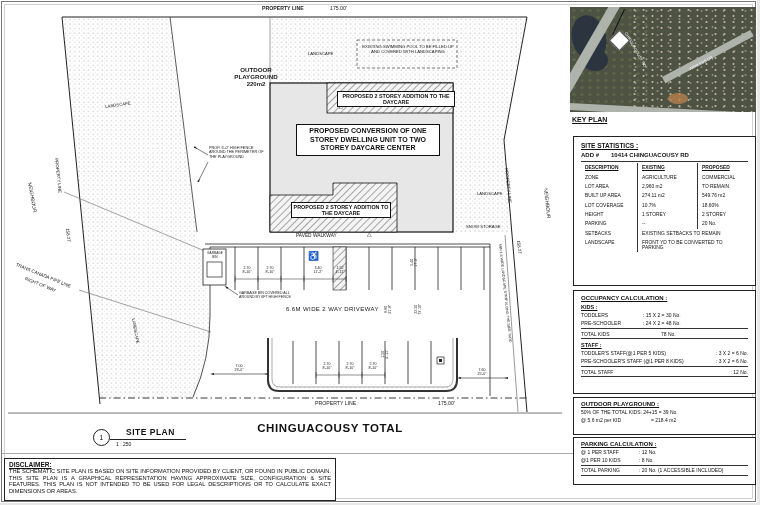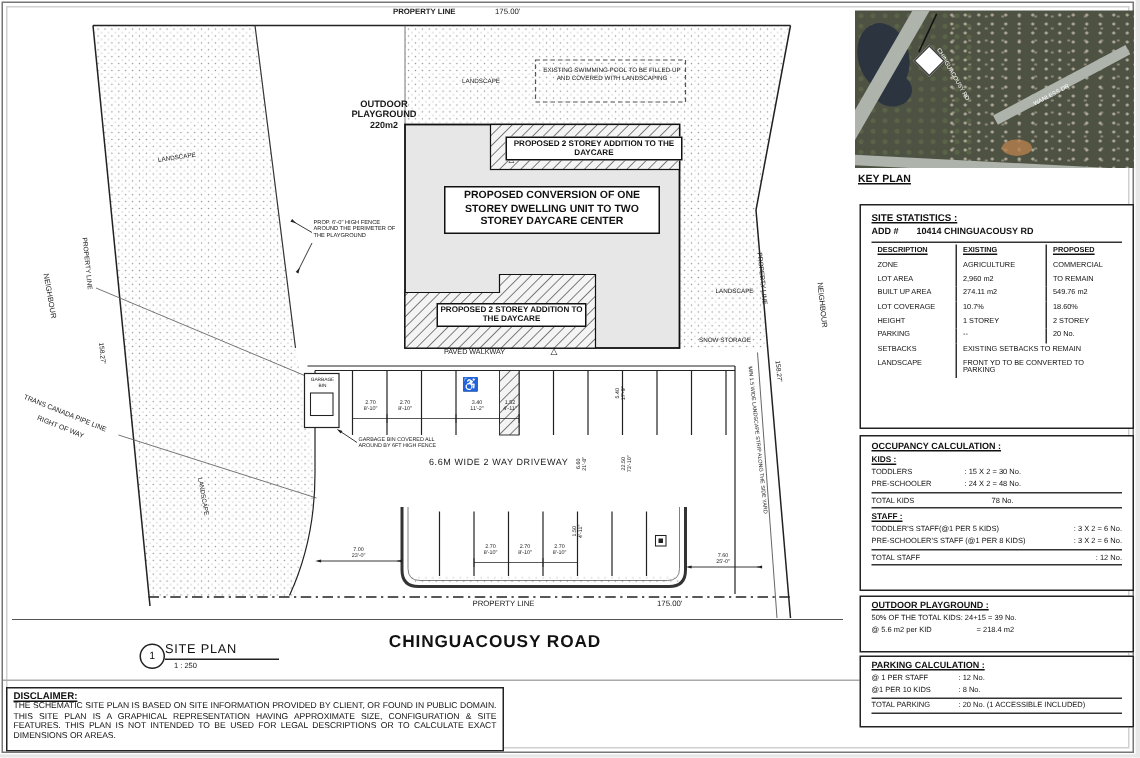--- a/index.html
+++ b/index.html
@@ -192,24 +192,24 @@
   <div class="dim" style="left:341px;top:362px;"><span>2.70</span><br><span>8'-10"</span></div>
   <div class="dim" style="left:364px;top:362px;"><span>2.70</span><br><span>8'-10"</span></div>
 
   <div class="dim" style="left:230px;top:364px;"><span>7.00</span><br><span>23'-0"</span></div>
   <div class="dim" style="left:473px;top:368px;"><span>7.60</span><br><span>25'-0"</span></div>
   <div class="dim rot" style="left:405px;top:258px;"><span>5.40</span><br><span>17'-9"</span></div>
   <div class="dim rot" style="left:379px;top:305px;"><span>6.60</span><br><span>21'-8"</span></div>
   <div class="dim rot" style="left:409px;top:305px;"><span>22.50</span><br><span>73'-10"</span></div>
   <div class="dim rot" style="left:376px;top:350px;"><span>1.50</span><br><span>4'-11"</span></div>
 
-  <div class="abs" style="left:225px;top:422px;width:210px;text-align:center;font-size:11.5px;font-weight:bold;letter-spacing:0.6px;z-index:3;">CHINGUACOUSY ROAD</div>
+  <div class="abs" style="left:225px;top:422px;width:210px;text-align:center;font-size:11.5px;font-weight:bold;letter-spacing:0.6px;z-index:3;">CHINGUACOUSY TOTAL</div>
 
   <div class="abs" style="left:93px;top:429px;width:15px;height:15px;border:1px solid #222;border-radius:50%;text-align:center;font-size:7px;line-height:15px;z-index:3;">1</div>
-  <div class="abs" style="left:110px;top:427px;font-size:8.5px;font-weight:normal;letter-spacing:0.5px;z-index:3;">SITE PLAN</div>
+  <div class="abs" style="left:126px;top:427px;font-size:8.5px;font-weight:bold;letter-spacing:0.5px;z-index:3;">SITE PLAN</div>
   <div class="abs" style="left:110px;top:439px;width:76px;height:1px;background:#222;z-index:3;"></div>
   <div class="abs" style="left:116px;top:441px;font-size:5px;z-index:3;">1 : 250</div>
 
   <div class="abs" style="left:2px;top:453px;width:753px;height:1px;background:#aaa;z-index:2;"></div>
 
   <div class="keyplan" style="left:570px;top:7px;width:186px;height:105px;">
     <div class="abs" style="left:0;top:0;width:80px;height:105px;background-image:radial-gradient(#5a6347 1.5px, transparent 2px);background-size:8px 7px;"></div>
     <div class="abs" style="left:60px;top:0;width:126px;height:105px;background-image:radial-gradient(#b5ae9e 1px, transparent 1.4px),radial-gradient(#8d8878 1px, transparent 1.3px);background-size:9px 6px,11px 8px;"></div>
     <div class="abs" style="left:2px;top:8px;width:34px;height:46px;background:#2c3440;border-radius:50%;transform:rotate(-15deg);"></div>
     <div class="abs" style="left:12px;top:42px;width:26px;height:22px;background:#2c3440;border-radius:50%;"></div>

